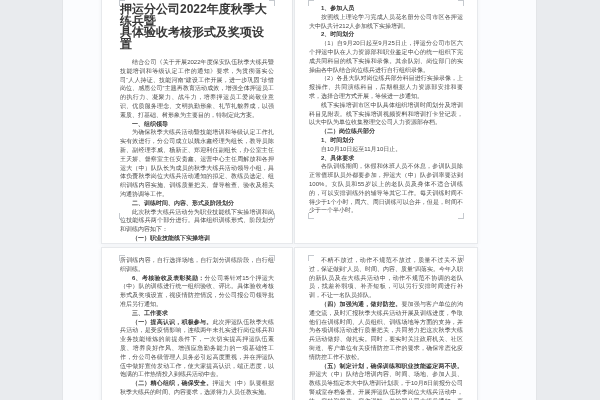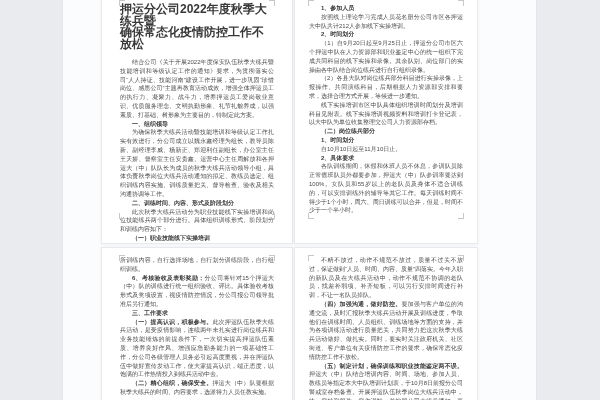--- a/index.html
+++ b/index.html
@@ -63,21 +63,21 @@
 <div class="panel">
 
   <div class="page" id="page-tl">
     <div class="textarea">
       <span class="mk mk-tl"></span>
       <span class="mk mk-tr"></span>
       <span class="mk mk-bl"></span>
       <span class="mk mk-br"></span>
       <div class="content">
           <div class="blk-title">押运分公司2022年度秋季大练兵暨</div>
-          <div class="blk-title">确保常态化疫情防控工作不放松</div>
+          <div class="blk-title">具体验收考核形式及奖项设置</div>
           <div class="blk-p">结合公司《关于开展2022年度保安队伍秋季大练兵暨技能培训和等级认定工作的通知》要求，为贯彻落实公司“人人持证、技能河南”建设工作开展，进一步巩固“珍惜岗位、感恩公司”主题再教育活动成效，增强全体押运员工的执行力、凝聚力、战斗力，培养押运员工爱岗敬业意识、优质服务理念、文明执勤形象、礼节礼貌养成，以强素质、打基础、树形象为主要目的，特制定此方案。</div>
           <div class="blk-h">一、组织领导</div>
           <div class="blk-p">为确保秋季大练兵活动暨技能培训和等级认定工作扎实有效进行，分公司成立以魏永鑫经理为组长，教导员陈新、副经理李威、杨新正、郑迎利任副组长，办公室主任王天娇、督察室主任安贵鑫、运营中心主任周解放和各押运大（中）队队长为成员的秋季大练兵活动领导小组，具体负责秋季岗位大练兵活动通知的拟定、教练员选定、组织训练内容实施、训练质量把关、督导检查、验收及相关沟通协调等工作。</div>
           <div class="blk-h">二、训练时间、内容、形式及阶段划分</div>
           <div class="blk-p">此次秋季大练兵活动分为职业技能线下实操培训和岗位技能练兵两个部分进行。具体组织训练形式、阶段划分和训练内容如下：</div>
           <div class="blk-h">（一）职业技能线下实操培训</div>
         </div>
     </div>
   </div>
 

